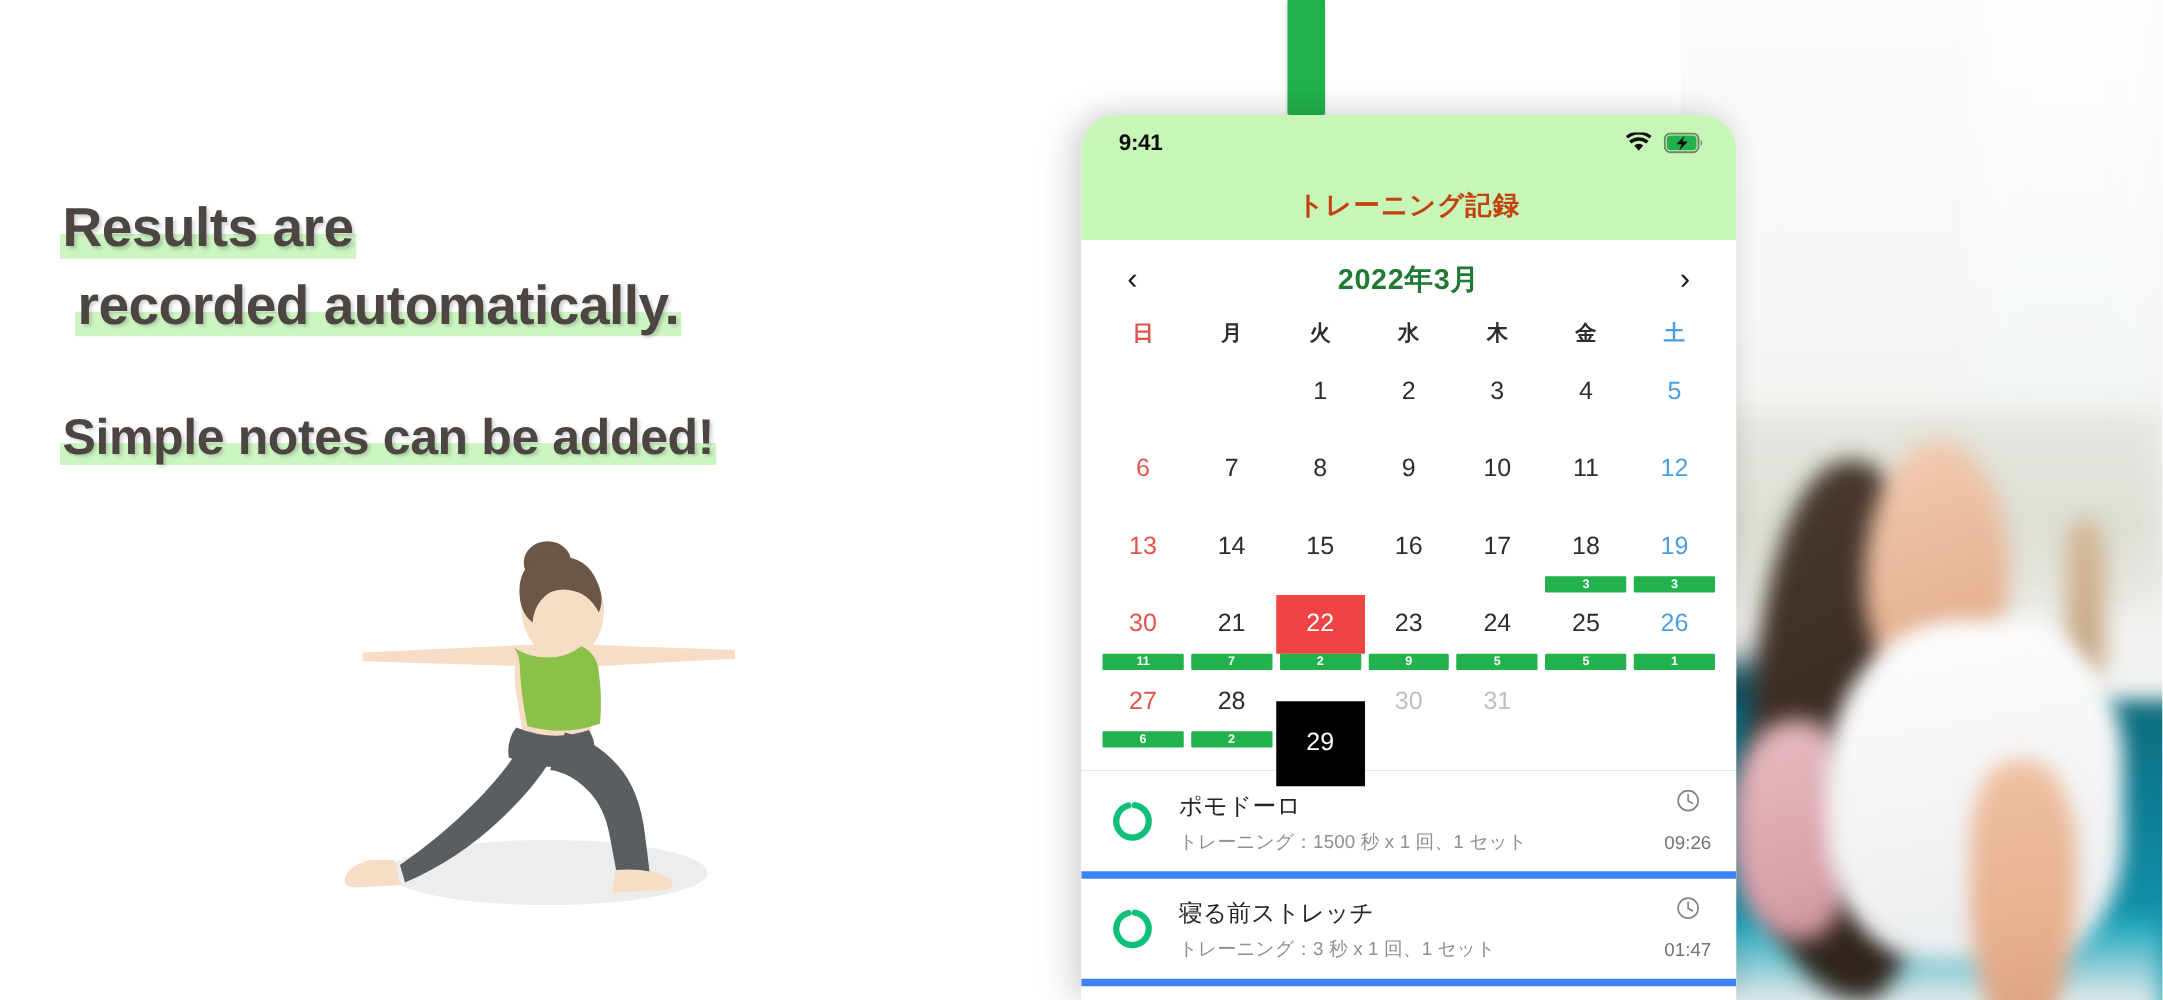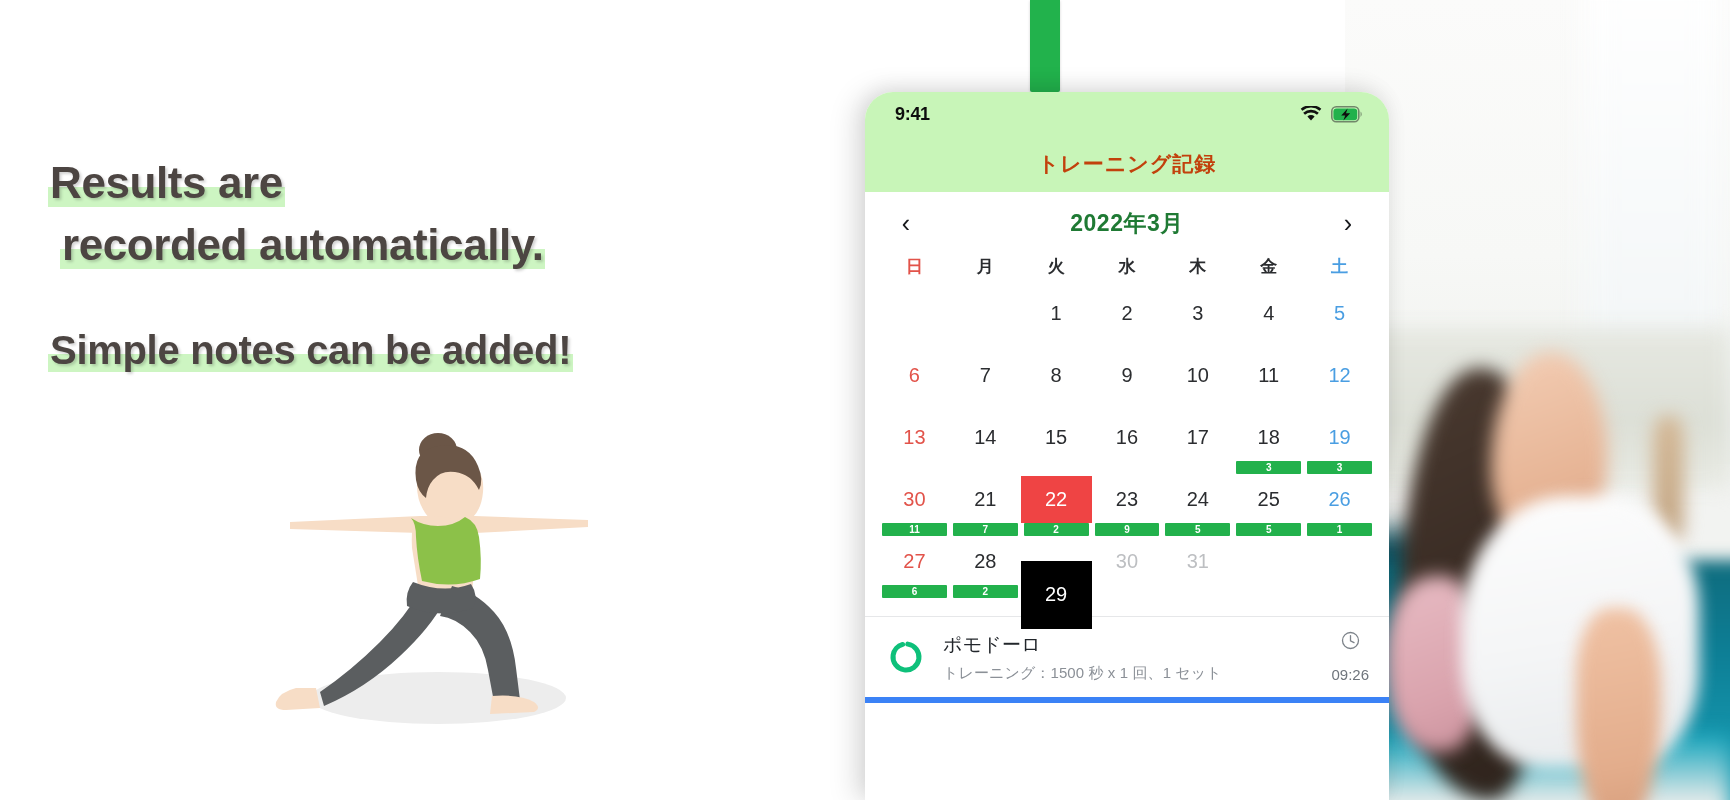--- a/index.html
+++ b/index.html
@@ -530,15 +530,31 @@
             <div class="rec-sub">トレーニング：1500 秒 x 1 回、1 セット</div>
           </div>
           <div class="rec-right">
             <svg width="19" height="19" viewBox="0 0 19 19">
               <circle cx="9.5" cy="9.5" r="8" fill="none" stroke="#7d838a" stroke-width="1.3"></circle>
               <path d="M9.5 4.6 V9.8 L13 11.6" fill="none" stroke="#7d838a" stroke-width="1.3" stroke-linecap="round"></path>
             </svg>
             <div class="rec-time">09:26</div>
           </div>
         </div>
+        <div class="rec-item">
+          <svg class="rec-ring" viewBox="0 0 38 38">
+            <circle cx="19" cy="19" r="13" fill="none" stroke="#0ec07a" stroke-width="5" stroke-linecap="round" stroke-dasharray="76 6" transform="rotate(-82 19 19)"></circle>
+          </svg>
+          <div class="rec-body">
+            <div class="rec-title">寝る前ストレッチ</div>
+            <div class="rec-sub">トレーニング：3 秒 x 1 回、1 セット</div>
+          </div>
+          <div class="rec-right">
+            <svg width="19" height="19" viewBox="0 0 19 19">
+              <circle cx="9.5" cy="9.5" r="8" fill="none" stroke="#7d838a" stroke-width="1.3"></circle>
+              <path d="M9.5 4.6 V9.8 L13 11.6" fill="none" stroke="#7d838a" stroke-width="1.3" stroke-linecap="round"></path>
+            </svg>
+            <div class="rec-time">01:47</div>
+          </div>
+        </div>
       </div>
   </div>
 </div>
 
 </body></html>

